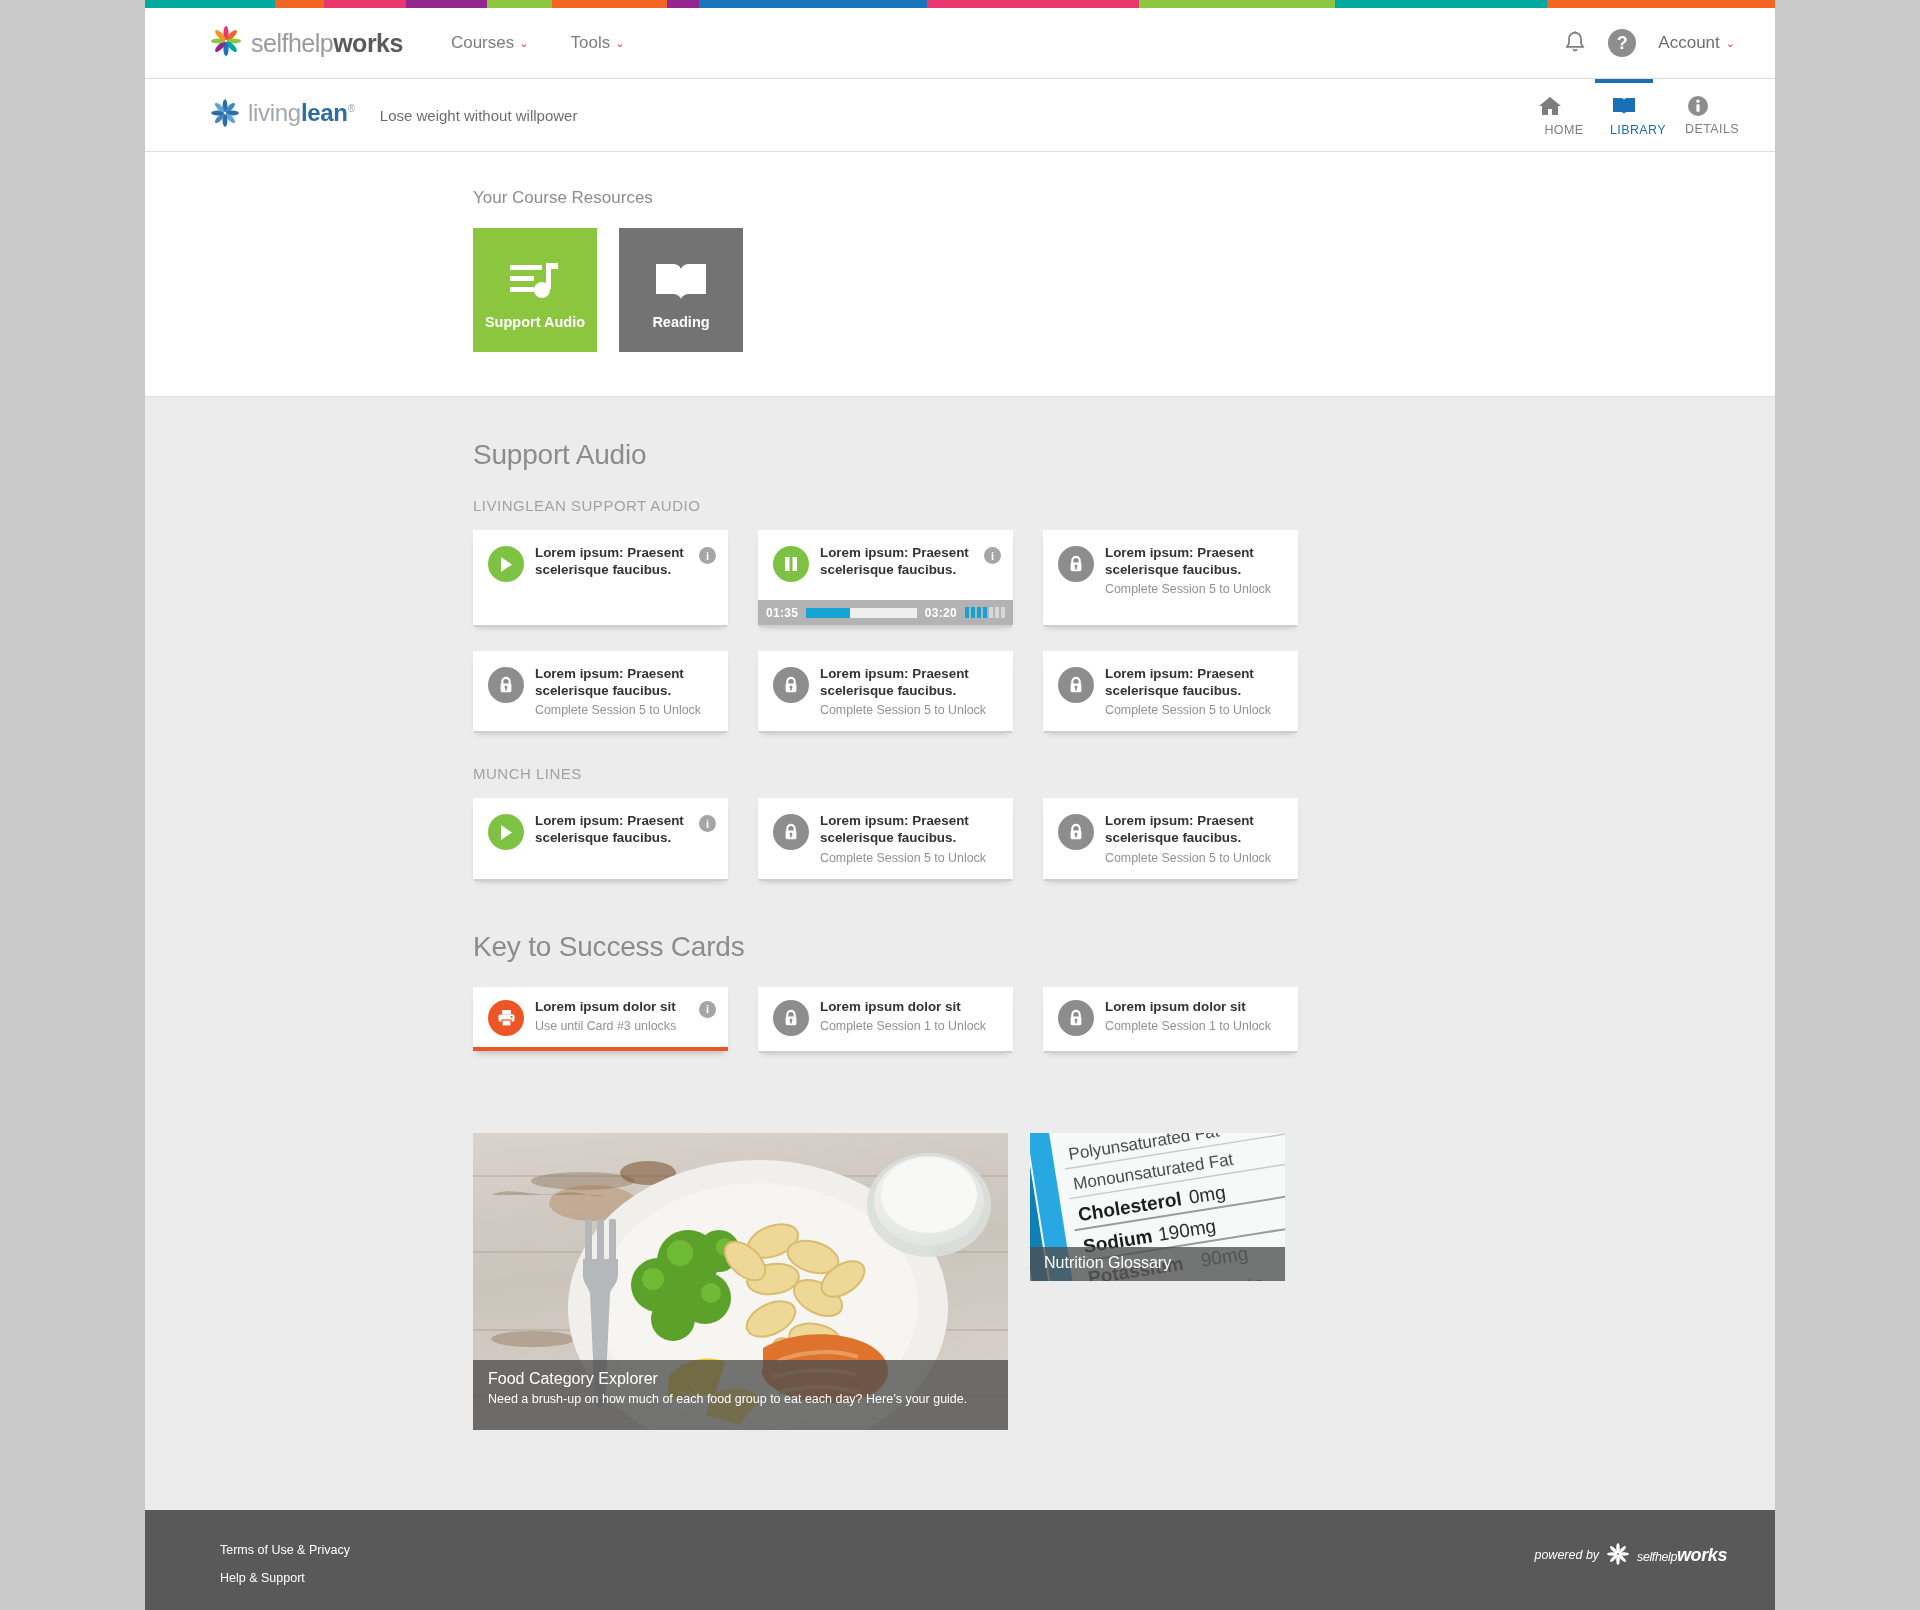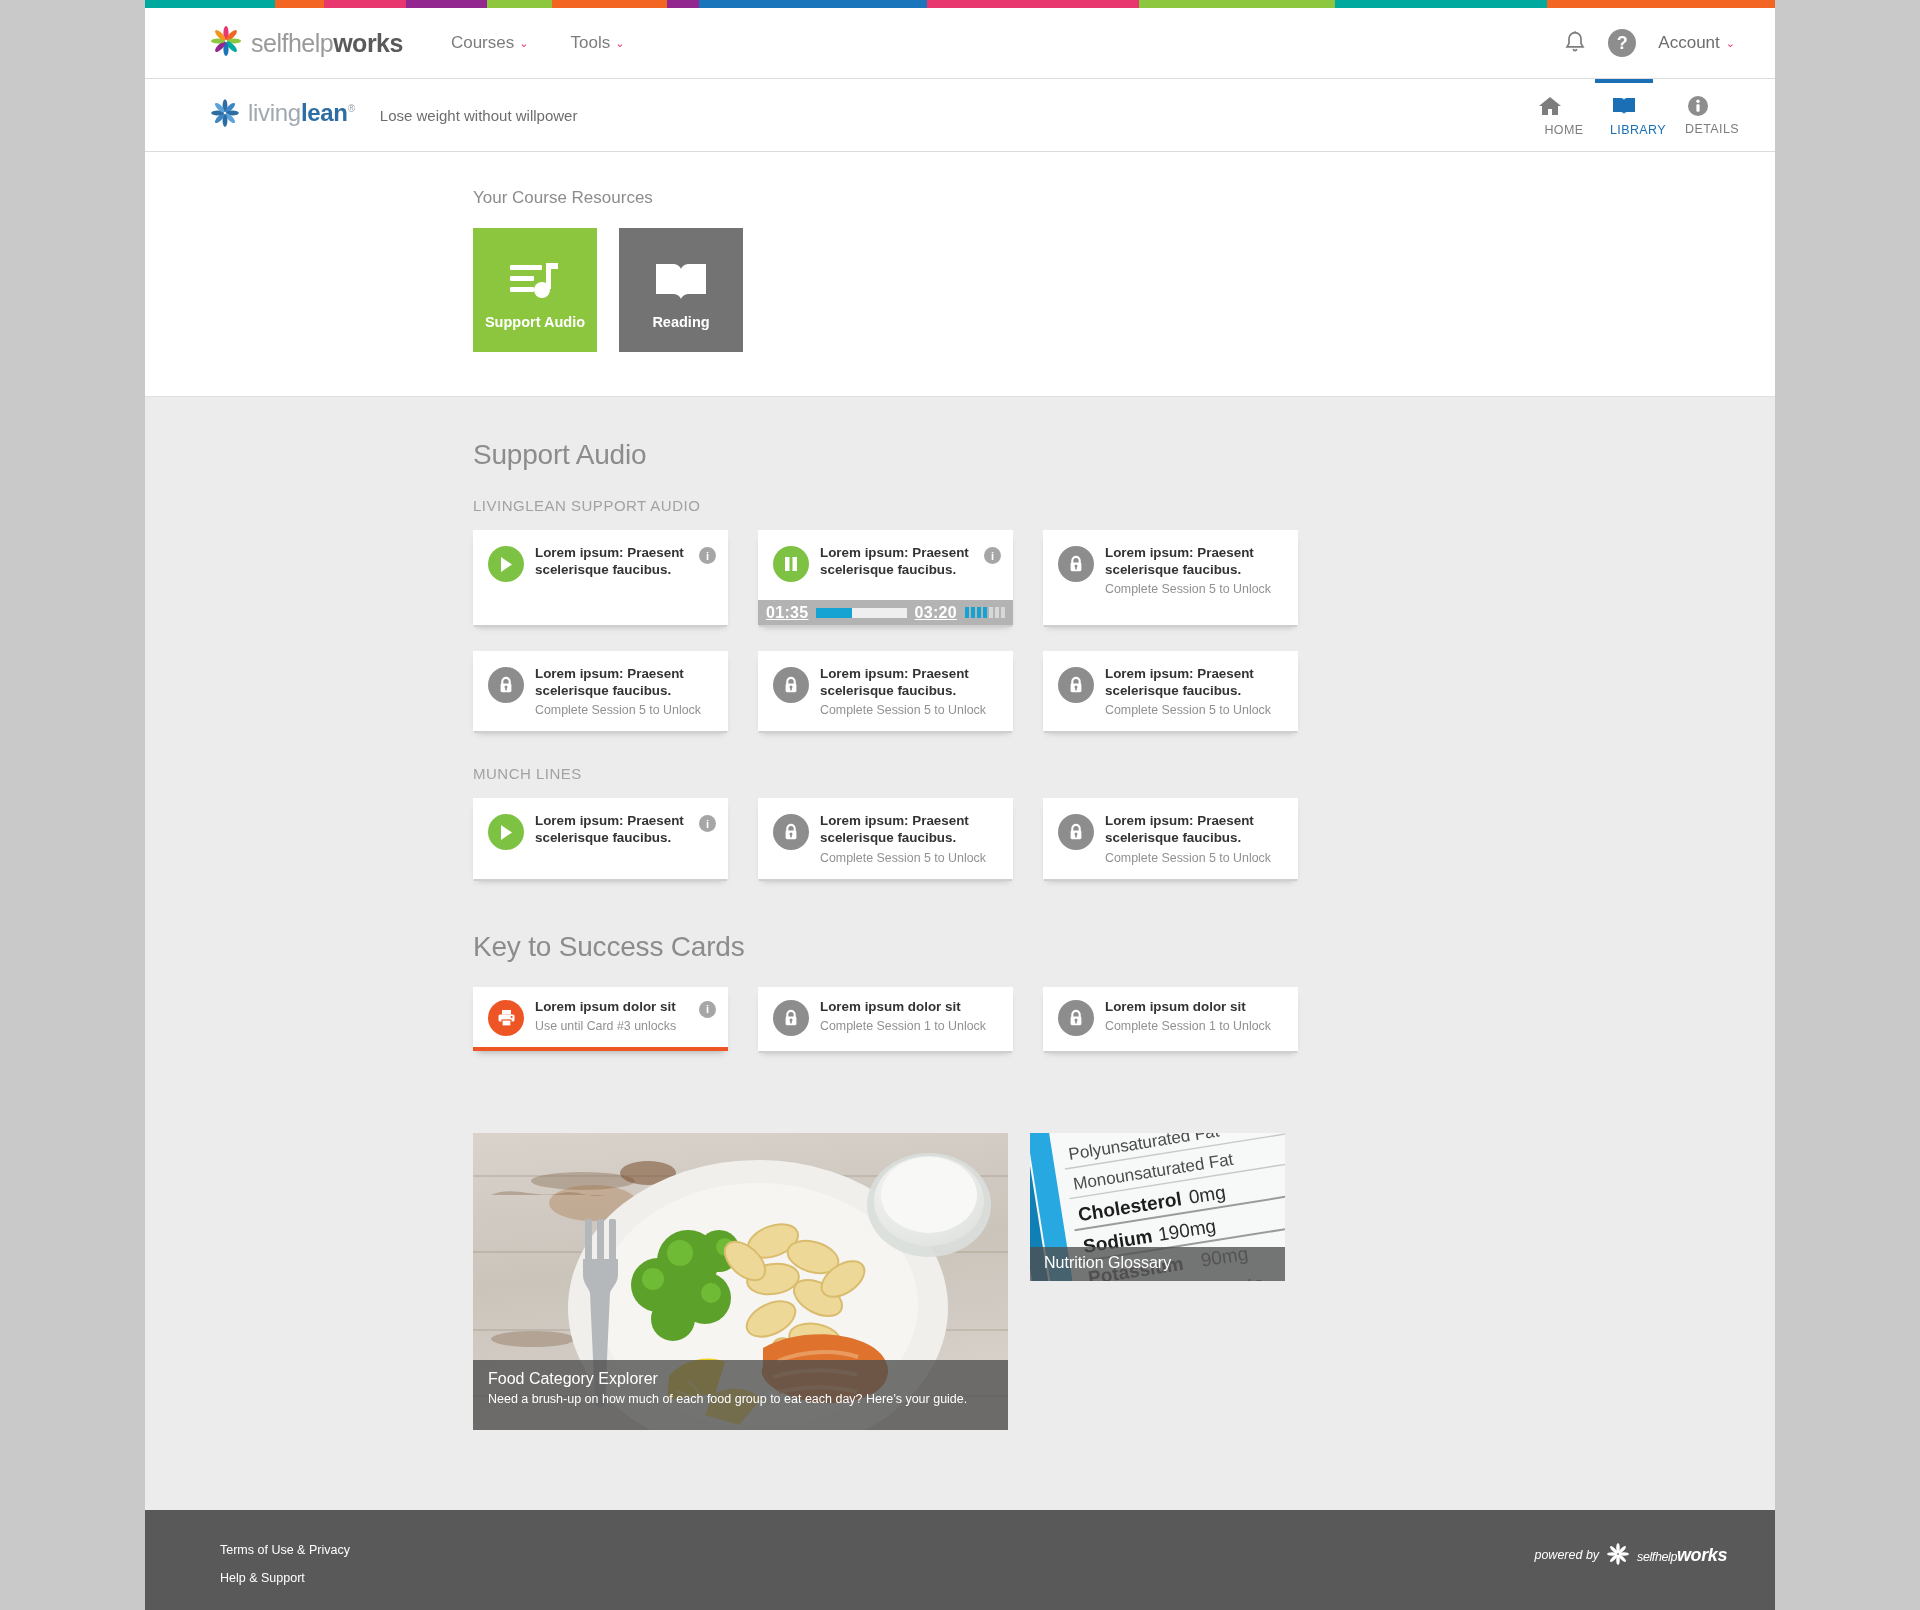--- a/index.html
+++ b/index.html
@@ -122,21 +122,21 @@
   }
   .card.kts .card-main { min-height:54px; padding:11px 12px 11px 15px; }
   .card.kts-active { box-shadow:0 5px 7px -4px rgba(0,0,0,.28); }
   .kts-underline { height:4px; background:#ee5524; }
 
   
   .player {
     background:#b3b3b3; height:25px; display:flex; align-items:center;
     padding:0 8px; gap:8px;
   }
-  .ptime { font-size:16px; color:#fff; font-weight:700; letter-spacing:.3px;text-decoration:underline; }
+  .ptime { font-size:12px; color:#fff; font-weight:700; letter-spacing:.3px; }
   .ptrack { flex:1; height:10px; background:#efefef; position:relative; }
   .pfill { position:absolute; left:0; top:0; bottom:0; background:#14a3d2; }
   .vol { display:flex; gap:2px; align-items:flex-end; }
   .vol b { display:block; width:4px; height:11px; background:#d8d8d8; }
   .vol b.on { background:#14a3d2; }
 
   
   .readrow { display:flex; gap:22px; align-items:flex-start; }
   .rtile { position:relative; overflow:hidden; cursor:pointer; }
   .rtile .cap {

